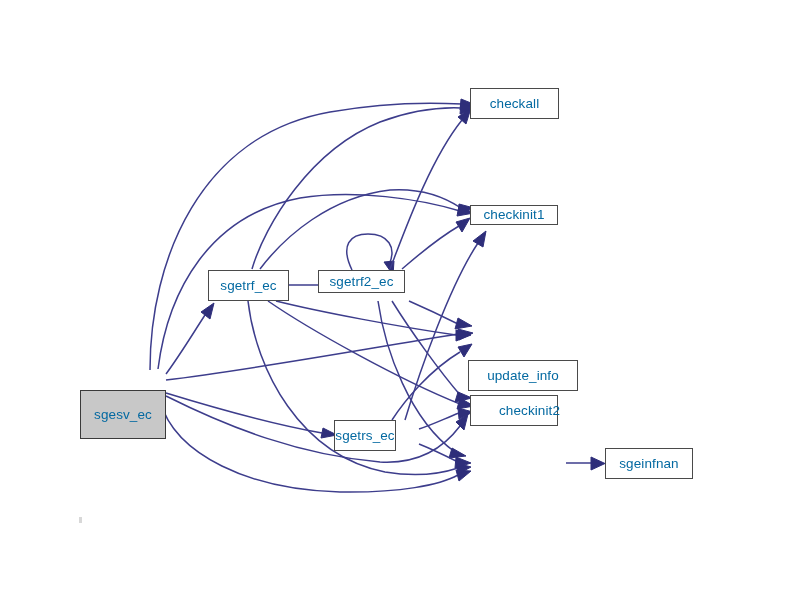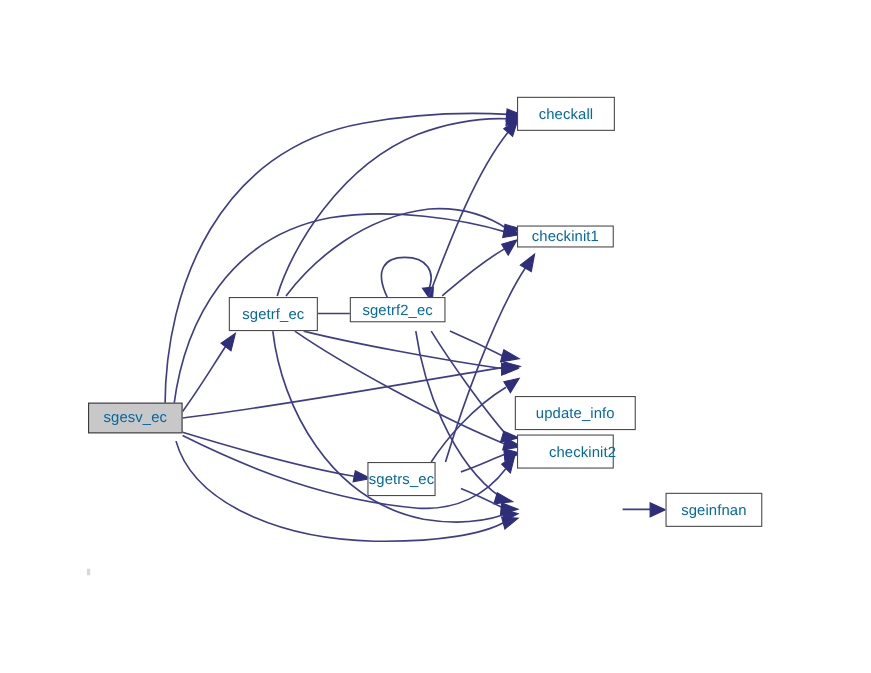--- a/index.html
+++ b/index.html
@@ -183,21 +183,21 @@
       <polygon class="arrowhead" points="456,457 471,463 455,468"></polygon>
     </g>
 
     <g>
       <path d="M 566,463 L 591,463"></path>
       <polygon class="arrowhead" points="591,457 605,463.5 591,470"></polygon>
     </g>
 
   </svg>
 
-  <div class="node root" style="left:80px; top:366px; width:86px; height:28px;">
+  <div class="node root" style="left:80px; top:390px; width:86px; height:49px;">
     <span>sgesv_ec</span>
   </div>
 
   <div class="node" style="left:208px; top:270px; width:81px; height:31px;">
     <span>sgetrf_ec</span>
   </div>
 
   <div class="node" style="left:318px; top:270px; width:87px; height:23px;justify-content:center;">
     <span>sgetrf2_ec</span>
   </div>

